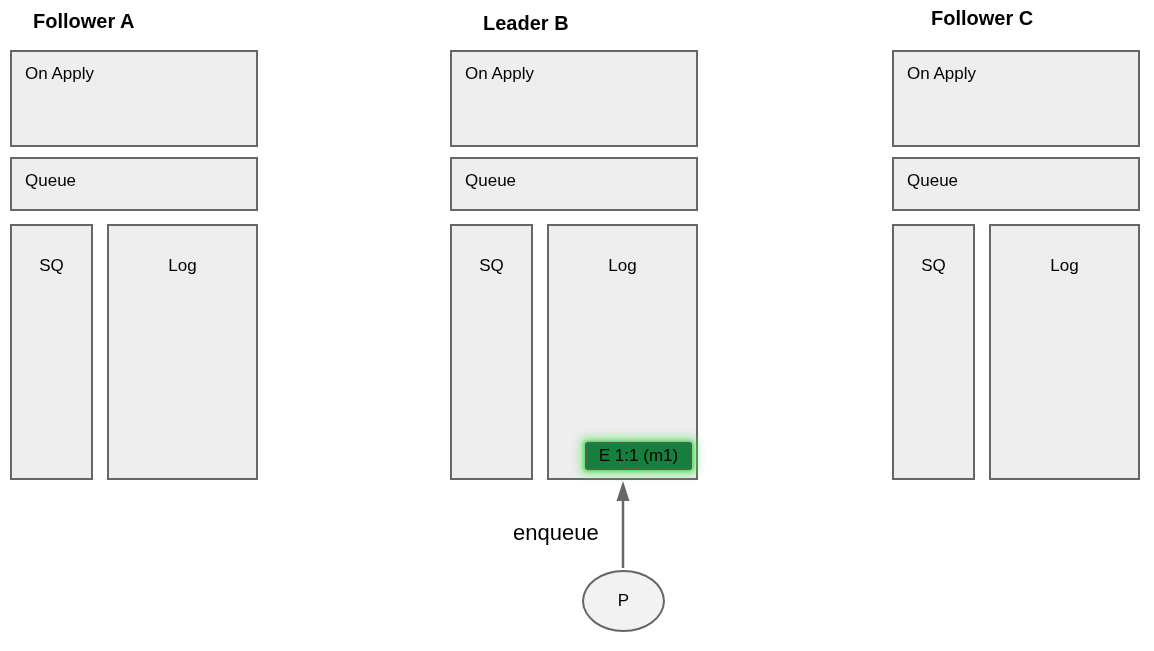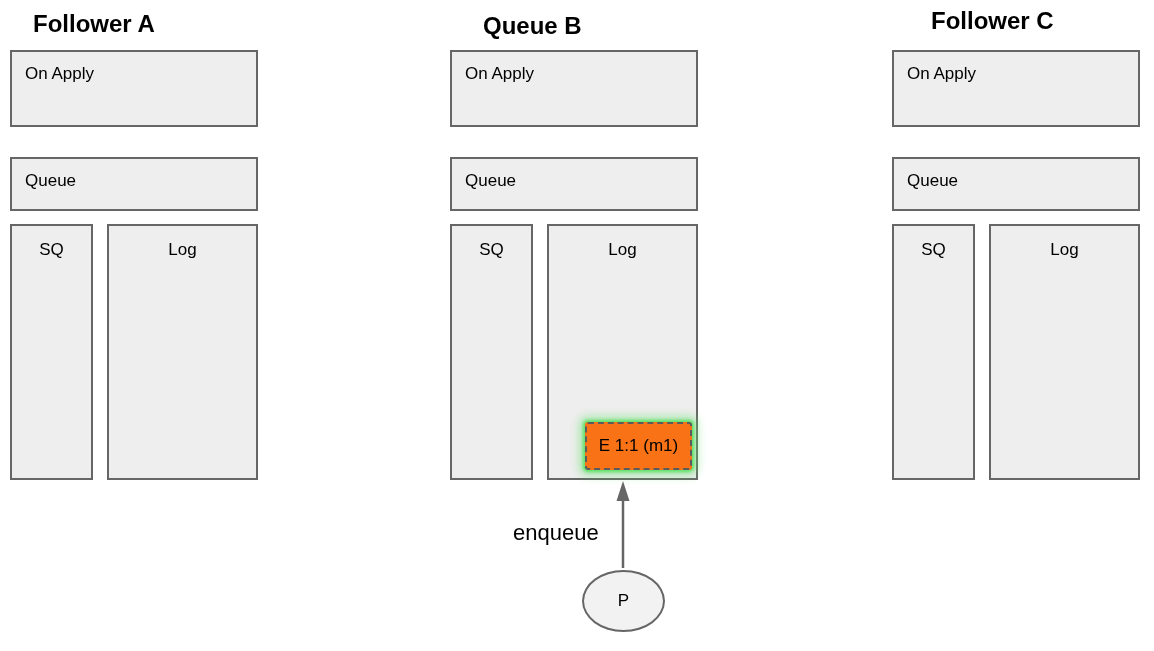--- a/index.html
+++ b/index.html
@@ -20,62 +20,62 @@
     position: absolute;
     top: 0;
     width: 248px;
     height: 485px;
   }
   .col-a { left: 10px; }
   .col-b { left: 450px; }
   .col-c { left: 892px; }
   .col-title {
     position: absolute;
-    font-size: 24px;
+    font-size: 20px;
     font-weight: bold;
     white-space: nowrap;
   }
   .col-a .col-title { left: 23px; top: 10px; }
   .col-b .col-title { left: 33px; top: 12px; }
   .col-c .col-title { left: 39px; top: 7px; }
   .box {
     position: absolute;
     background: #eeeeee;
     border: 2px solid #666666;
     box-sizing: border-box;
   }
-  .on-apply { left: 0; top: 50px;  width: 248px; height: 77px; padding-left: 38px; }
+  .on-apply { left: 0; top: 50px;  width: 248px; height: 97px; padding-left: 38px; }
   .queue    { left: 0; top: 157px; width: 248px; height: 54px; padding-left: 36px; }
   .sq       { left: 0; top: 224px; width: 83px;  height: 256px; }
   .log      { left: 97px; top: 224px; width: 151px; height: 256px; }
   .box-label {
     position: absolute;
     left: 13px;
     top: 12px;
     font-size: 17px;
     line-height: 1.2;
     white-space: nowrap;
   }
   .center-label {
     position: absolute;
     left: 0;
-    top: 14px;
+    top: 30px;
     width: 100%;
     text-align: center;
     font-size: 17px;
     line-height: 1.2;
   }
   .log-entry {
     position: absolute;
     left: 8px;
     right: 4px;
     bottom: 8px;
-    height: 48px;
+    height: 28px;
     box-sizing: border-box;
-    background: #f97316;
+    background: #15803d;
     border: 2px dashed #5b5b5b;
     border-radius: 3px;
     display: flex;
     align-items: center;
     justify-content: center;
     font-size: 17px;
     white-space: nowrap;
     box-shadow: 0 0 3px 2px rgba(92, 224, 100, 0.95), 0 0 9px 6px rgba(92, 224, 100, 0.45);
     margin-left: 28px;
   }
@@ -123,21 +123,21 @@
     </div>
     <div class="box sq">
       <span class="center-label">SQ</span>
     </div>
     <div class="box log">
       <span class="center-label">Log</span>
     </div>
   </div>
 
   <div class="column col-b">
-    <div class="col-title">Queue B</div>
+    <div class="col-title">Leader B</div>
     <div class="box on-apply">
       <span class="box-label">On Apply</span>
     </div>
     <div class="box queue">
       <span class="box-label">Queue</span>
     </div>
     <div class="box sq">
       <span class="center-label">SQ</span>
     </div>
     <div class="box log">

